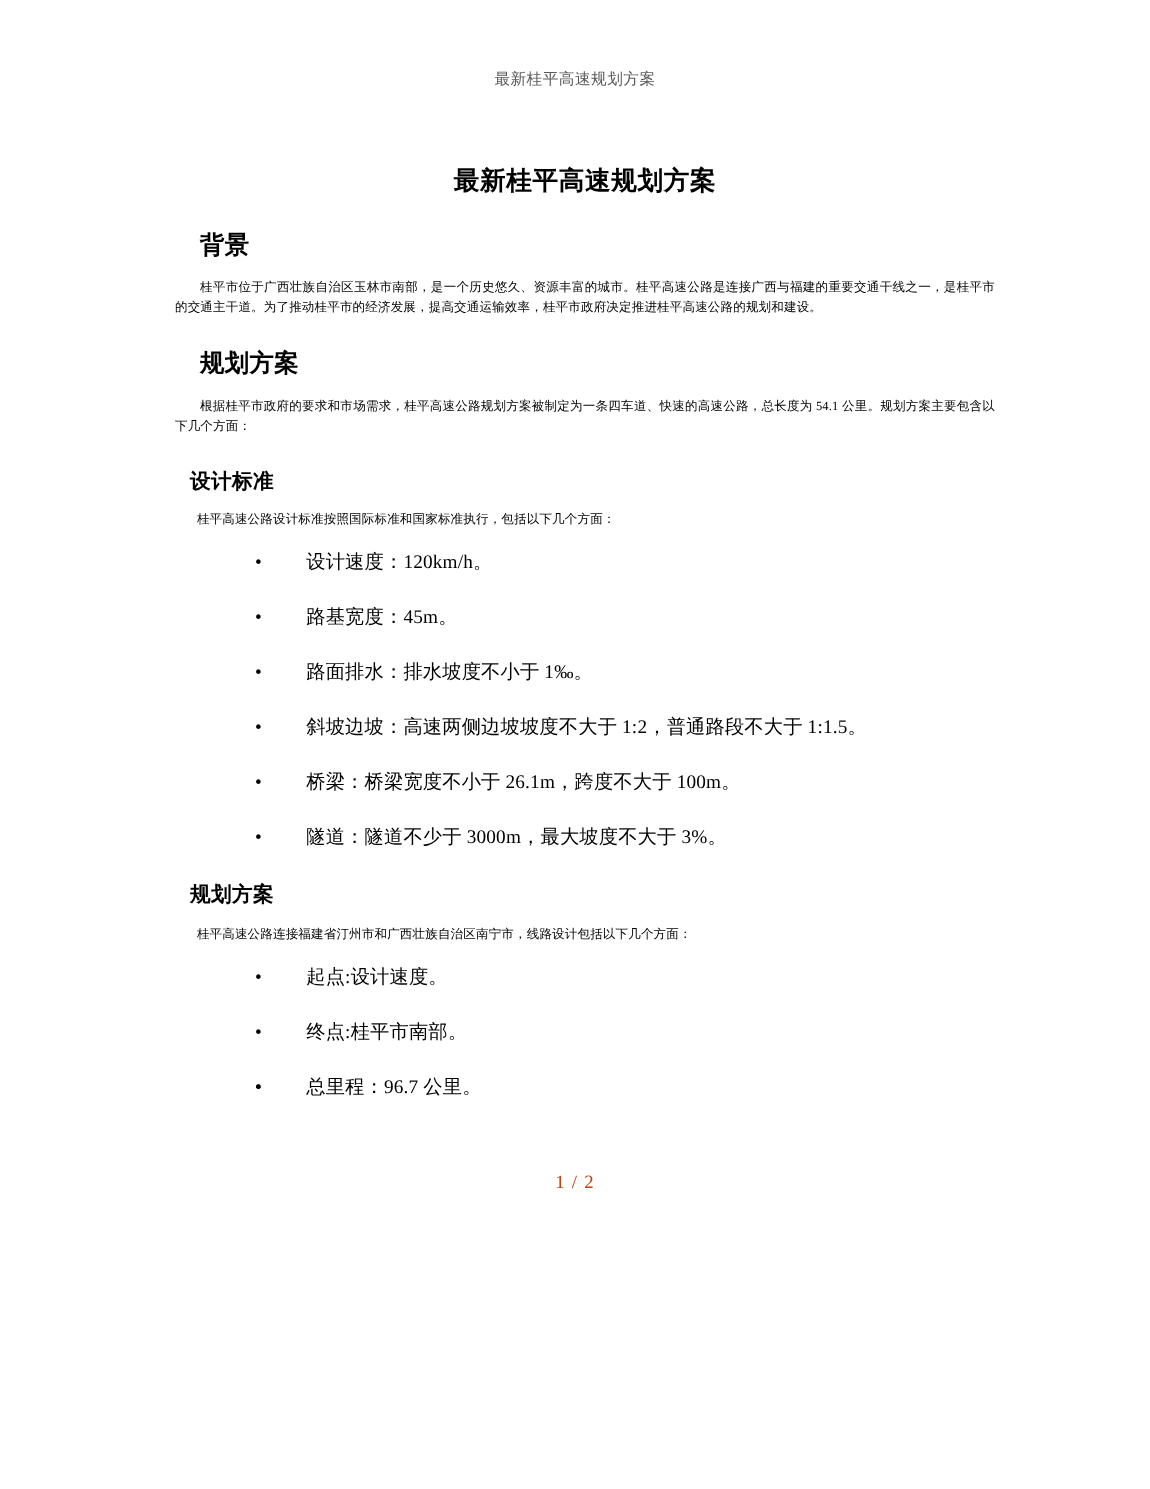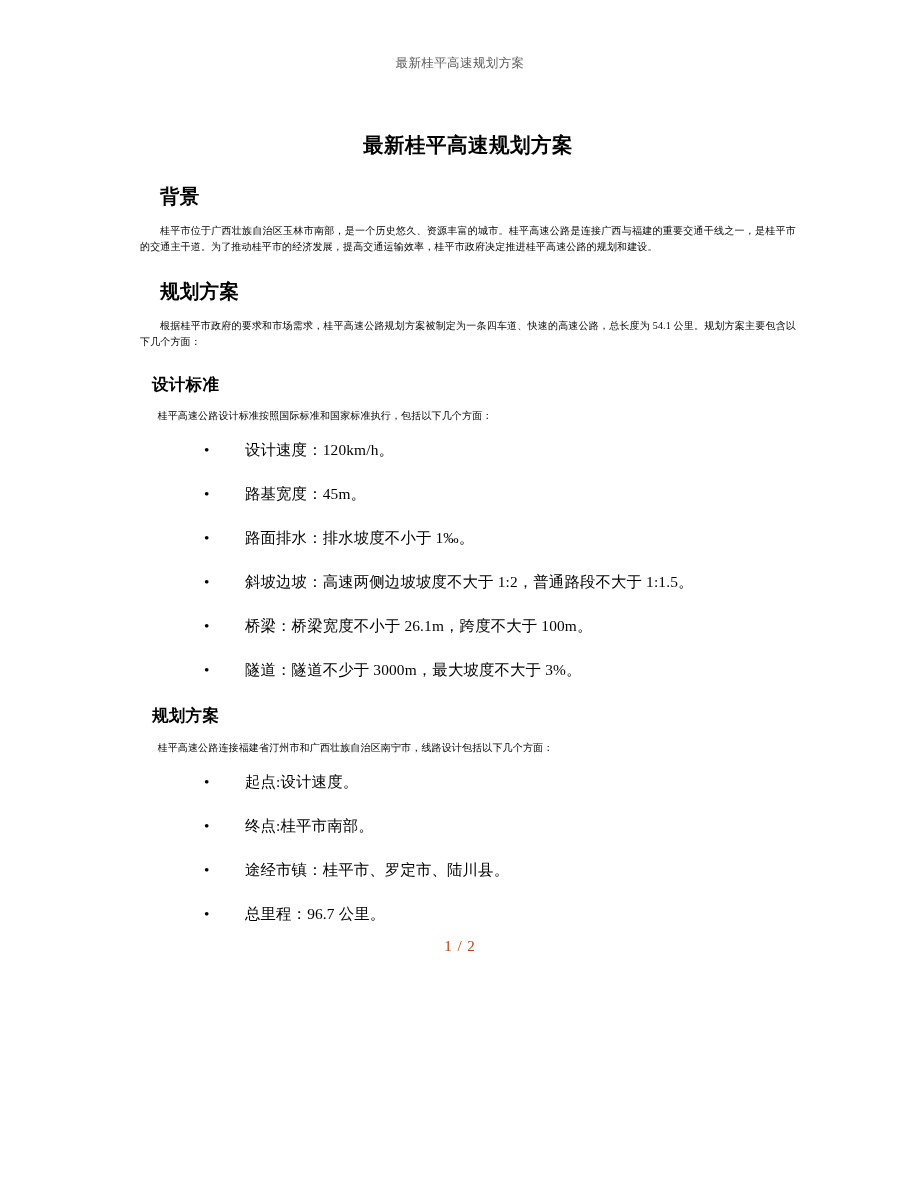--- a/index.html
+++ b/index.html
@@ -169,21 +169,20 @@
       <li>
         <span class="bullet-marker">•</span>
         <span>起点:设计速度。</span>
       </li>
       <li>
         <span class="bullet-marker">•</span>
         <span>终点:桂平市南部。</span>
       </li>
       <li>
         <span class="bullet-marker">•</span>
-        <span>途经市镇：桂平市、罗定市、陆川县。</span>
       </li>
       <li>
         <span class="bullet-marker">•</span>
         <span>总里程：96.7 公里。</span>
       </li>
     </ul>
 
   </div>
 
   <div class="page-footer">1 / 2</div>

